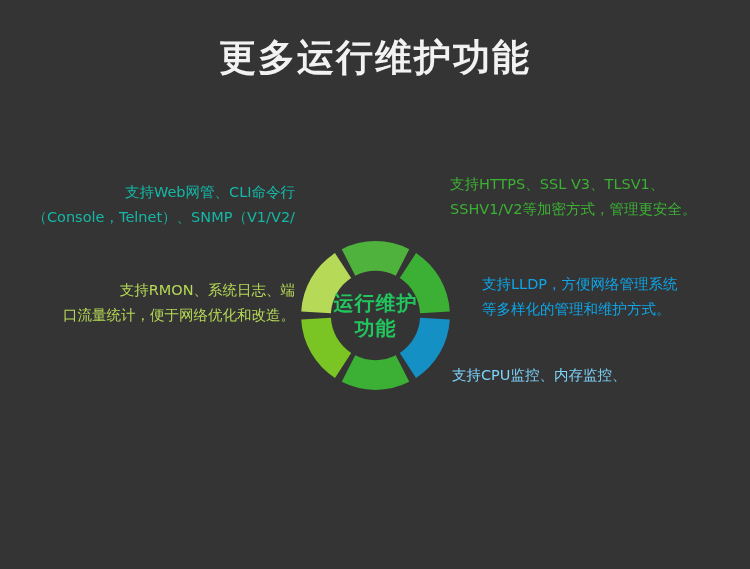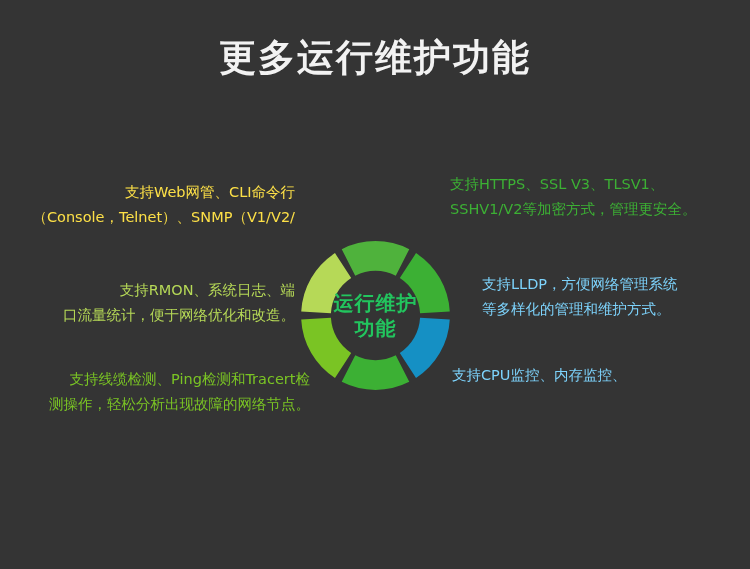--- a/index.html
+++ b/index.html
@@ -104,41 +104,37 @@
           <path d="M 62.96 157.03 A 68 68 0 0 1 32.09 103.56" stroke="#7ac424"></path>
           <path d="M 32.09 96.44 A 68 68 0 0 1 62.96 42.97" stroke="#b6d957"></path>
         </g>
     </svg>
     <div id="donut-center-label">
       <span>运行维护</span>
       <span>功能</span>
     </div>
   </div>
 
-  <div class="feature feat-left" id="feature-web" style="color:#fde047">
+  <div class="feature feat-left" id="feature-web" style="color:#14b8a6">
     <span class="line">支持Web网管、CLI命令行</span>
     <span class="line">（Console，Telnet）、SNMP（V1/V2/</span>
   </div>
 
   <div class="feature feat-left" id="feature-rmon" style="color:#b6d957">
     <span class="line">支持RMON、系统日志、端</span>
     <span class="line">口流量统计，便于网络优化和改造。</span>
   </div>
 
-  <div class="feature feat-left" id="feature-cable" style="color:#7ac424">
-    <span class="line">支持线缆检测、Ping检测和Tracert检</span>
-    <span class="line">测操作，轻松分析出现故障的网络节点。</span>
-  </div>
 
   <div class="feature feat-right" id="feature-encrypt" style="color:#3cb034">
     <span class="line">支持HTTPS、SSL V3、TLSV1、</span>
     <span class="line">SSHV1/V2等加密方式，管理更安全。</span>
   </div>
 
-  <div class="feature feat-right" id="feature-lldp" style="color:#7dd3fc">
+  <div class="feature feat-right" id="feature-lldp" style="color:#0ea5e9">
     <span class="line">支持LLDP，方便网络管理系统</span>
     <span class="line">等多样化的管理和维护方式。</span>
   </div>
 
   <div class="feature feat-right" id="feature-monitor" style="color:#7dd3fc">
     <span class="line">支持CPU监控、内存监控、</span>
   </div>
 
 </div>
 

